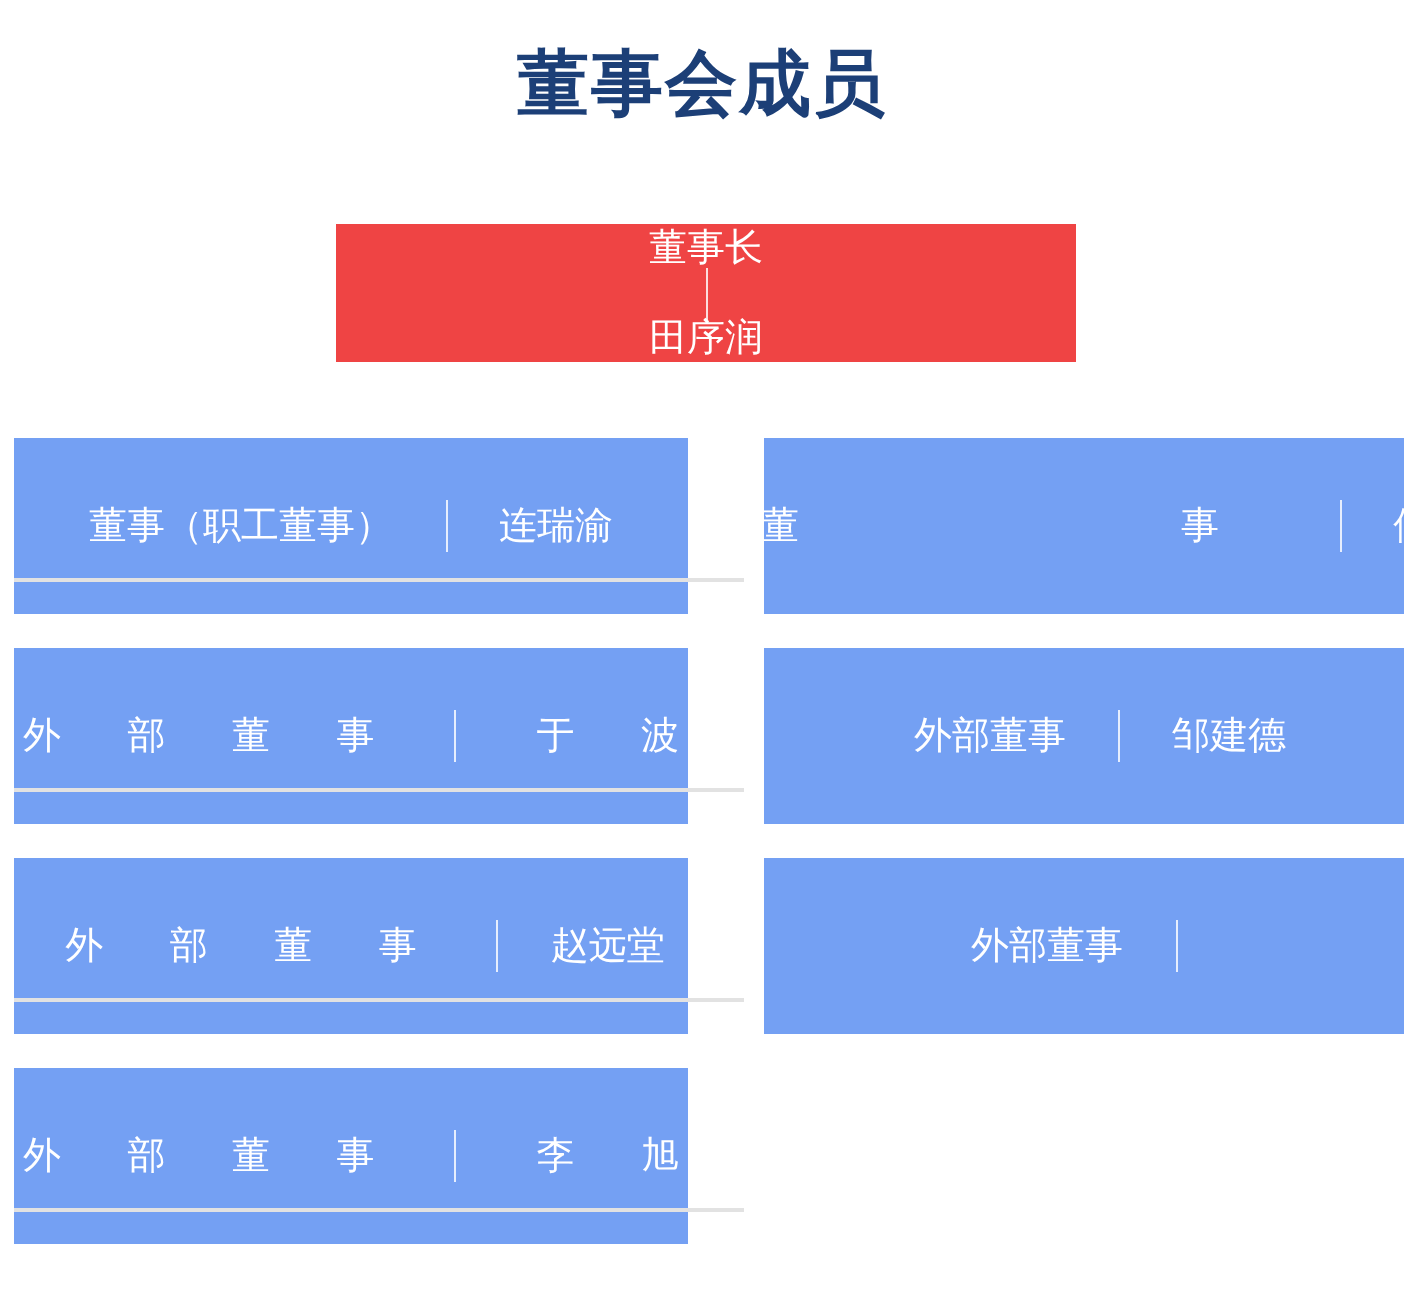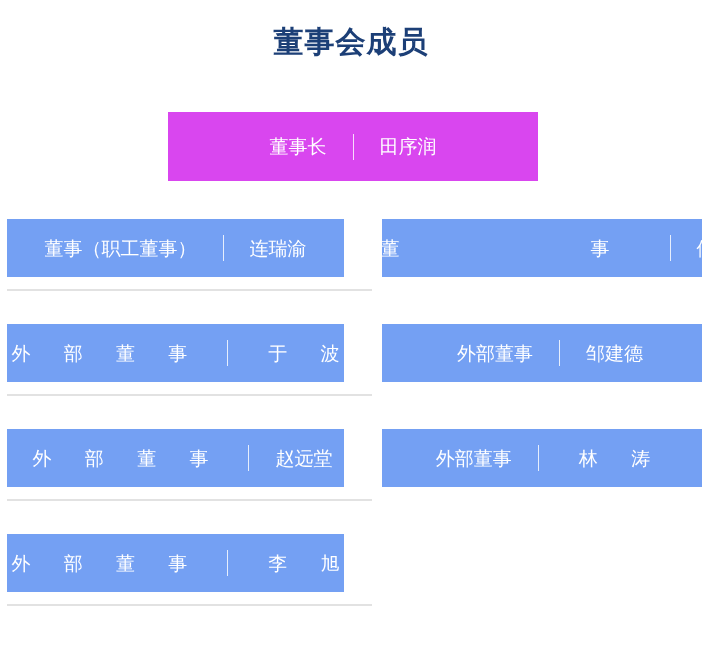--- a/index.html
+++ b/index.html
@@ -18,21 +18,21 @@
     position: relative;
     width: 702px;
     height: 652px;
   }
   .page-title {
     position: absolute;
     top: 22px;
     left: 0;
     width: 702px;
     text-align: center;
-    font-size: 30px;
+    font-size: 36px;
     font-weight: 700;
     color: #1c3f77;
     letter-spacing: 1px;
     line-height: 40px;
   }
   
   .chairman-row {
     position: absolute;
     top: 112px;
     left: 168px;
@@ -44,21 +44,22 @@
     display: flex;
     align-items: center;
     justify-content: center;
     color: #ffffff;
     font-size: 19px;
     line-height: 1;
     height: 100%;
     width: 100%;
   }
   .card.dark {
-    background: #d946ef;
+    background: #ef4444;
+    flex-direction: column;
   }
   .card.light {
     background: #74a0f3;
   }
   .card .role {
     white-space: pre;
     text-align: center;
   }
   .card .sep {
     display: inline-block;
@@ -80,21 +81,21 @@
     width: 688px;
   }
   .member-row {
     position: relative;
     height: 70px;
     margin-bottom: 35px;
   }
   .cell {
     position: absolute;
     top: 0;
-    height: 58px;
+    height: 88px;
   }
   .cell.left {
     left: 0;
     width: 337px;
   }
   .cell.right {
     left: 352px;
     width: 336px;
     margin-left: 23px;
   }
@@ -168,21 +169,20 @@
         <div class="card light">
           <span class="role spaced-4">外 部 董 事</span>
           <span class="sep"></span>
           <span class="name">赵远堂</span>
         </div>
       </div>
       <div class="cell right">
         <div class="card light">
           <span class="role">外部董事</span>
           <span class="sep"></span>
-          <span class="name spaced-name2">林 涛</span>
         </div>
       </div>
       <div class="underline"></div>
     </div>
 
     <div class="member-row">
       <div class="cell left">
         <div class="card light">
           <span class="role spaced-4">外 部 董 事</span>
           <span class="sep"></span>

